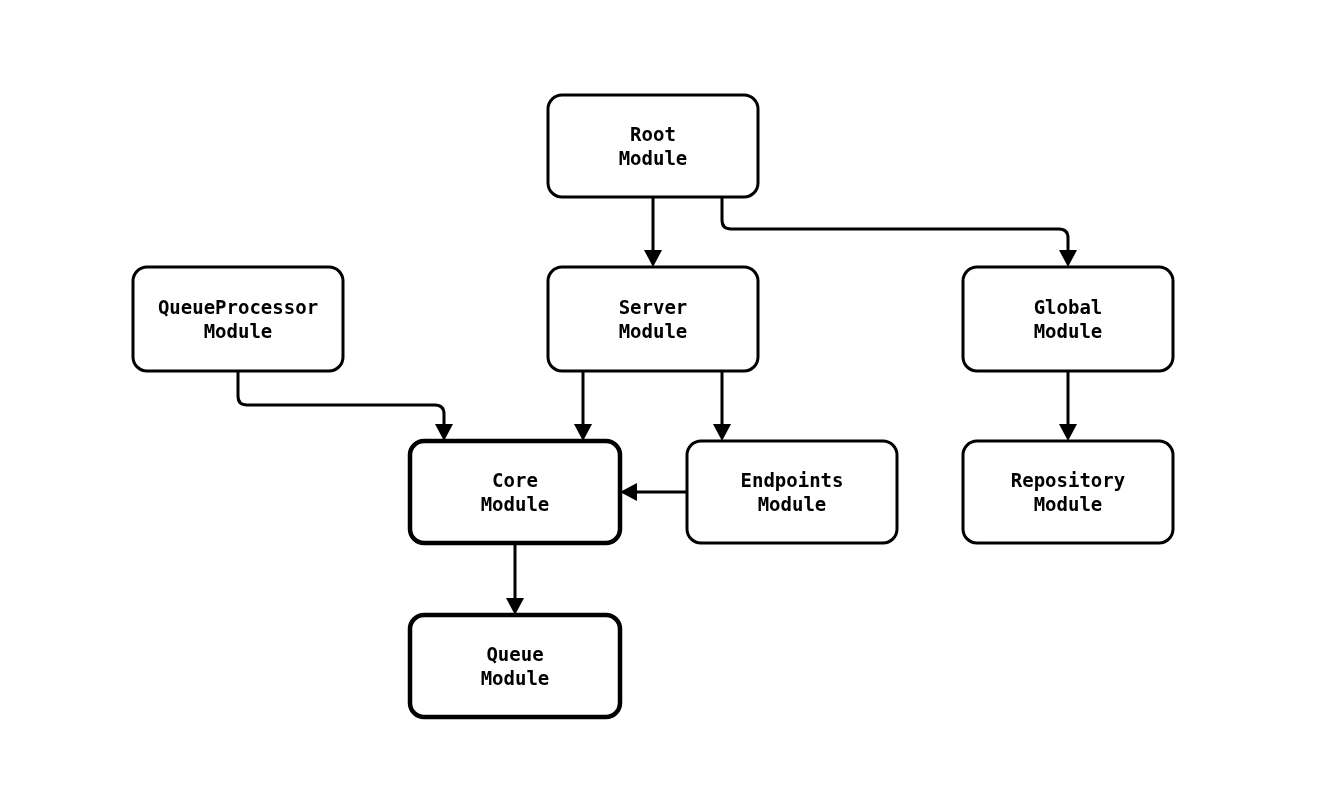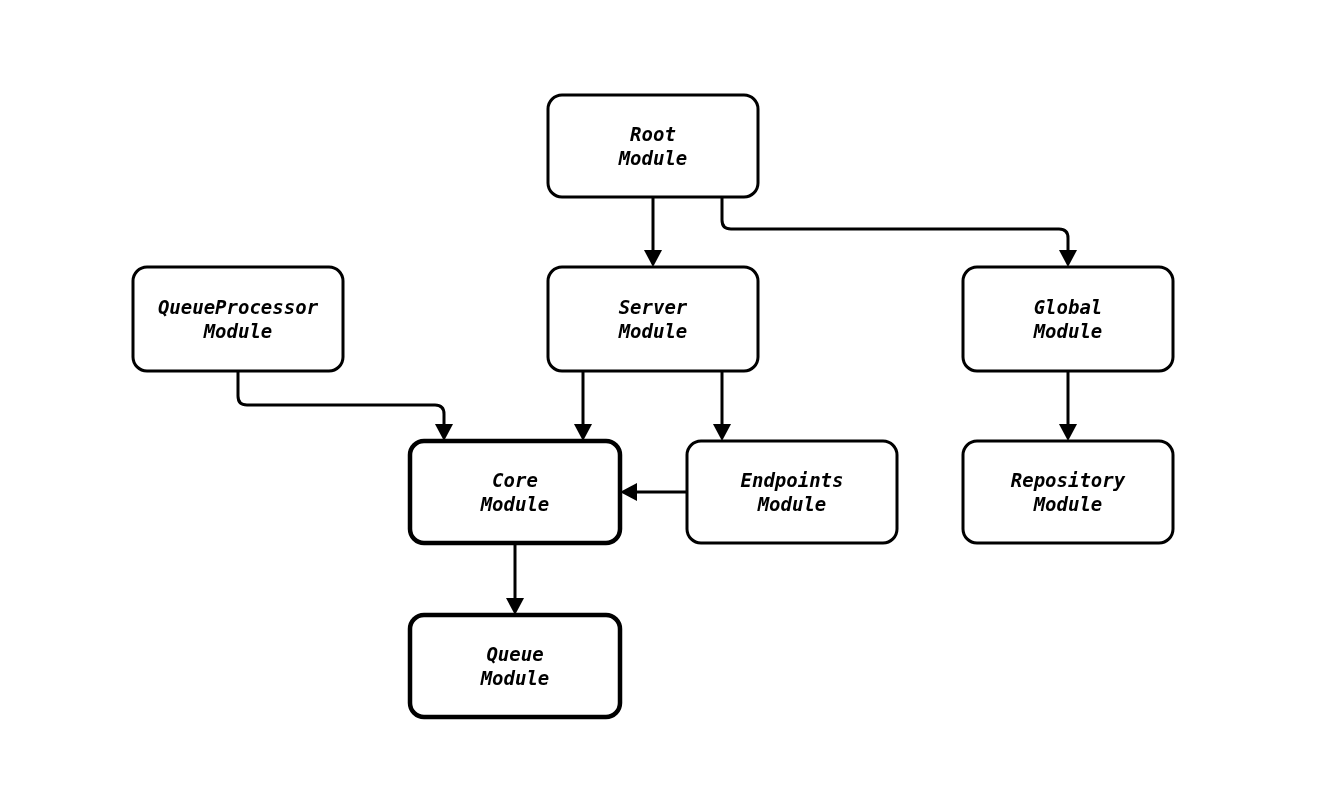--- a/index.html
+++ b/index.html
@@ -11,21 +11,20 @@
     width: 1337px;
     height: 809px;
     overflow: hidden;
     font-family: "DejaVu Sans Mono", "Liberation Mono", monospace;
   }
   #diagram-root {
     position: relative;
     width: 1337px;
     height: 809px;
     background: #ffffff;
-    font-style: italic;
   }
   svg#graph {
     display: block;
     width: 1337px;
     height: 809px;
   }
   .node-box {
     fill: #ffffff;
     stroke: #000000;
     stroke-width: 3;

